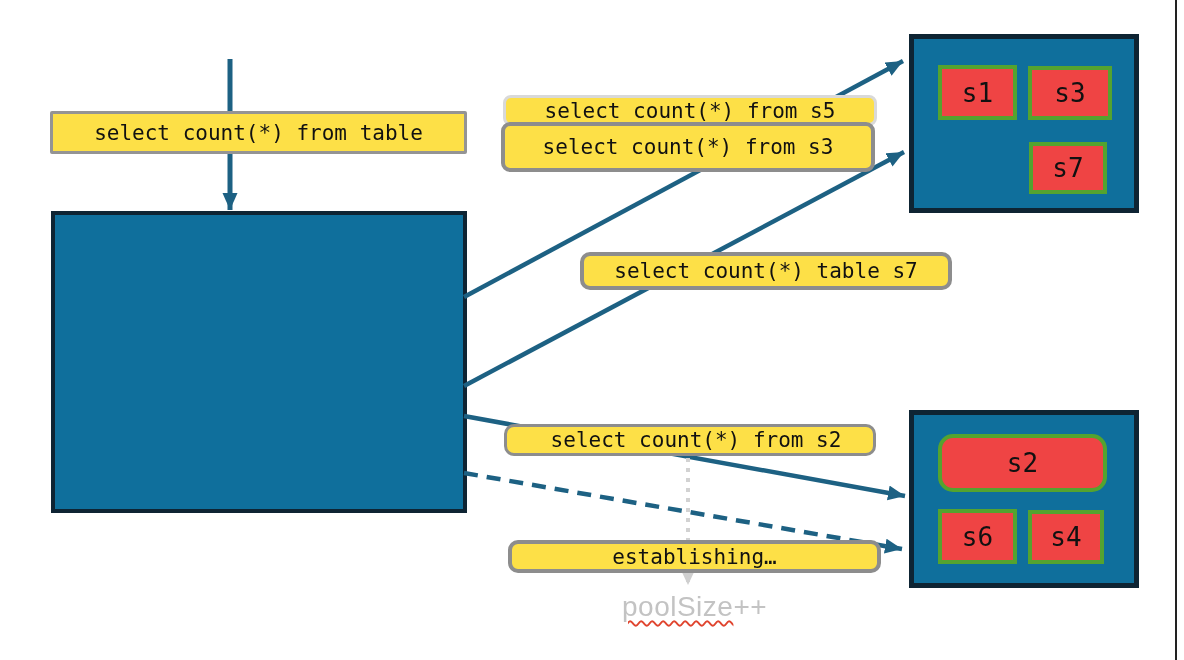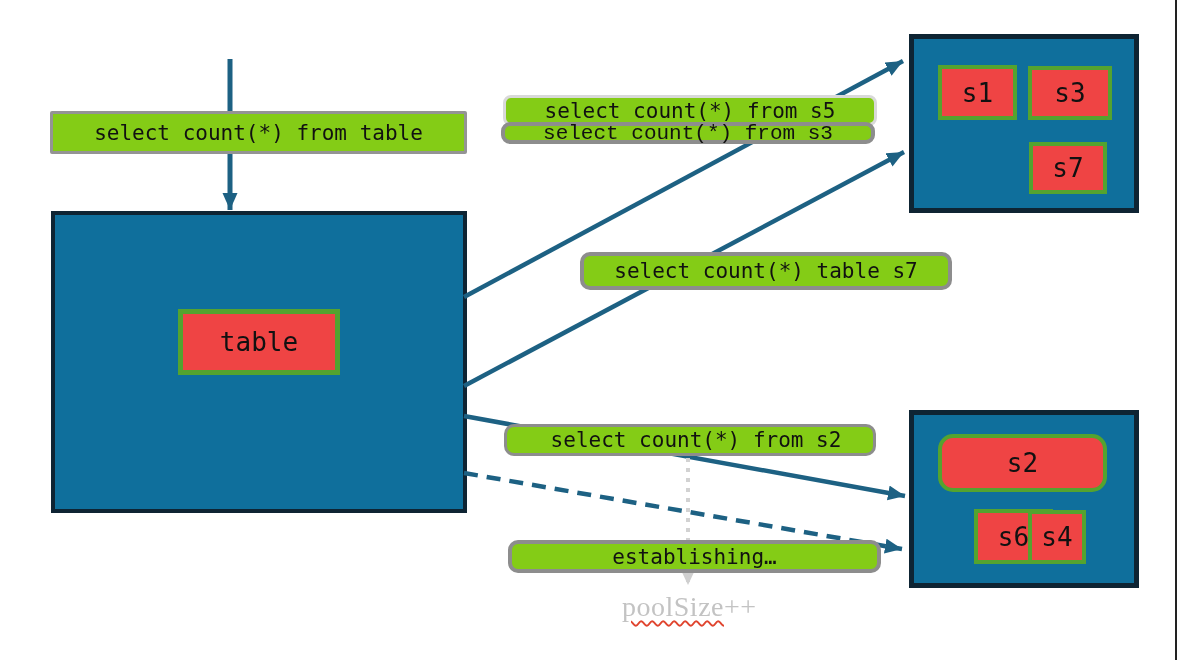--- a/index.html
+++ b/index.html
@@ -19,63 +19,60 @@
     position:absolute;box-sizing:border-box;background:#ef4444;
     border:4px solid #54a32f;display:flex;align-items:center;justify-content:center;
     color:#111;z-index:2;font-size:26px;
   }
   #table-label-cell{left:178px;top:309px;width:162px;height:66px;border-width:5px;}
   #cell-s1{left:938px;top:65px;width:79px;height:55px;}
   #cell-s3{left:1028px;top:66px;width:84px;height:54px;}
   #cell-s5{left:938px;top:138px;width:79px;height:56px;}
   #cell-s7{left:1029px;top:142px;width:78px;height:52px;}
   #cell-s2{left:938px;top:434px;width:169px;height:58px;border-radius:15px;}
-  #cell-s6{left:938px;top:509px;width:79px;height:55px;margin-left:36px;}
-  #cell-s4{left:1028px;top:510px;width:58px;height:54px;}
+  #cell-s6{left:938px;top:509px;width:79px;height:55px;}
+  #cell-s4{left:1028px;top:510px;width:76px;height:54px;}
   
   #arrow-layer{position:absolute;left:0;top:0;z-index:6;}
   
   .callout{
-    position:absolute;box-sizing:border-box;background:#84cc16;
+    position:absolute;box-sizing:border-box;background:#fde047;
     border:3px solid #8d8d8d;border-radius:10px;
     display:flex;align-items:center;justify-content:center;
     font-size:21px;color:#111;white-space:pre;z-index:10;
   }
   #callout-query-table{left:50px;top:111px;width:417px;height:43px;border-color:#949494;border-radius:2px;}
   #callout-query-s5{left:503px;top:95px;width:374px;height:31px;border-color:#d9d9d9;border-radius:8px;z-index:10;}
-  #callout-query-s3{left:501px;top:122px;width:374px;height:22px;border-width:4px;border-radius:9px;z-index:11;font-family:Liberation Mono, monospace;}
+  #callout-query-s3{left:501px;top:122px;width:374px;height:50px;border-width:4px;border-radius:9px;z-index:11;}
   #callout-query-s7{left:580px;top:252px;width:372px;height:38px;border-width:4px;}
   #callout-query-s2{left:504px;top:424px;width:372px;height:32px;padding-left:12px;}
   #callout-establishing{left:508px;top:540px;width:373px;height:33px;border-width:4px;}
   
   #pool-size-text{
     position:absolute;left:622px;top:591px;z-index:10;
-    font-family:Liberation Serif, serif;
+    font-family:Liberation Sans, sans-serif;
     font-size:28px;color:#c3c3c3;letter-spacing:0.5px;
   }
   #pool-size-text .squiggle{
     text-decoration-line:underline;text-decoration-style:wavy;
     text-decoration-color:#e0442e;text-decoration-thickness:2px;
     text-underline-offset:4px;
   }
   
   #right-edge-line{
     position:absolute;left:1175px;top:0;width:1.5px;height:660px;
     background:#222222;z-index:3;
   }
 </style>
 </head>
 <body>
 
 <div id="canvas">
 
   <div id="table-box" class="teal-box"></div>
-  <div id="table-label-cell" class="white-cell">
-    <span>table</span>
-  </div>
 
   <div id="shard-box-top" class="teal-box"></div>
   <div id="cell-s1" class="white-cell">
     <span>s1</span>
   </div>
   <div id="cell-s3" class="white-cell">
     <span>s3</span>
   </div>
   <div id="cell-s7" class="white-cell">
     <span>s7</span>

